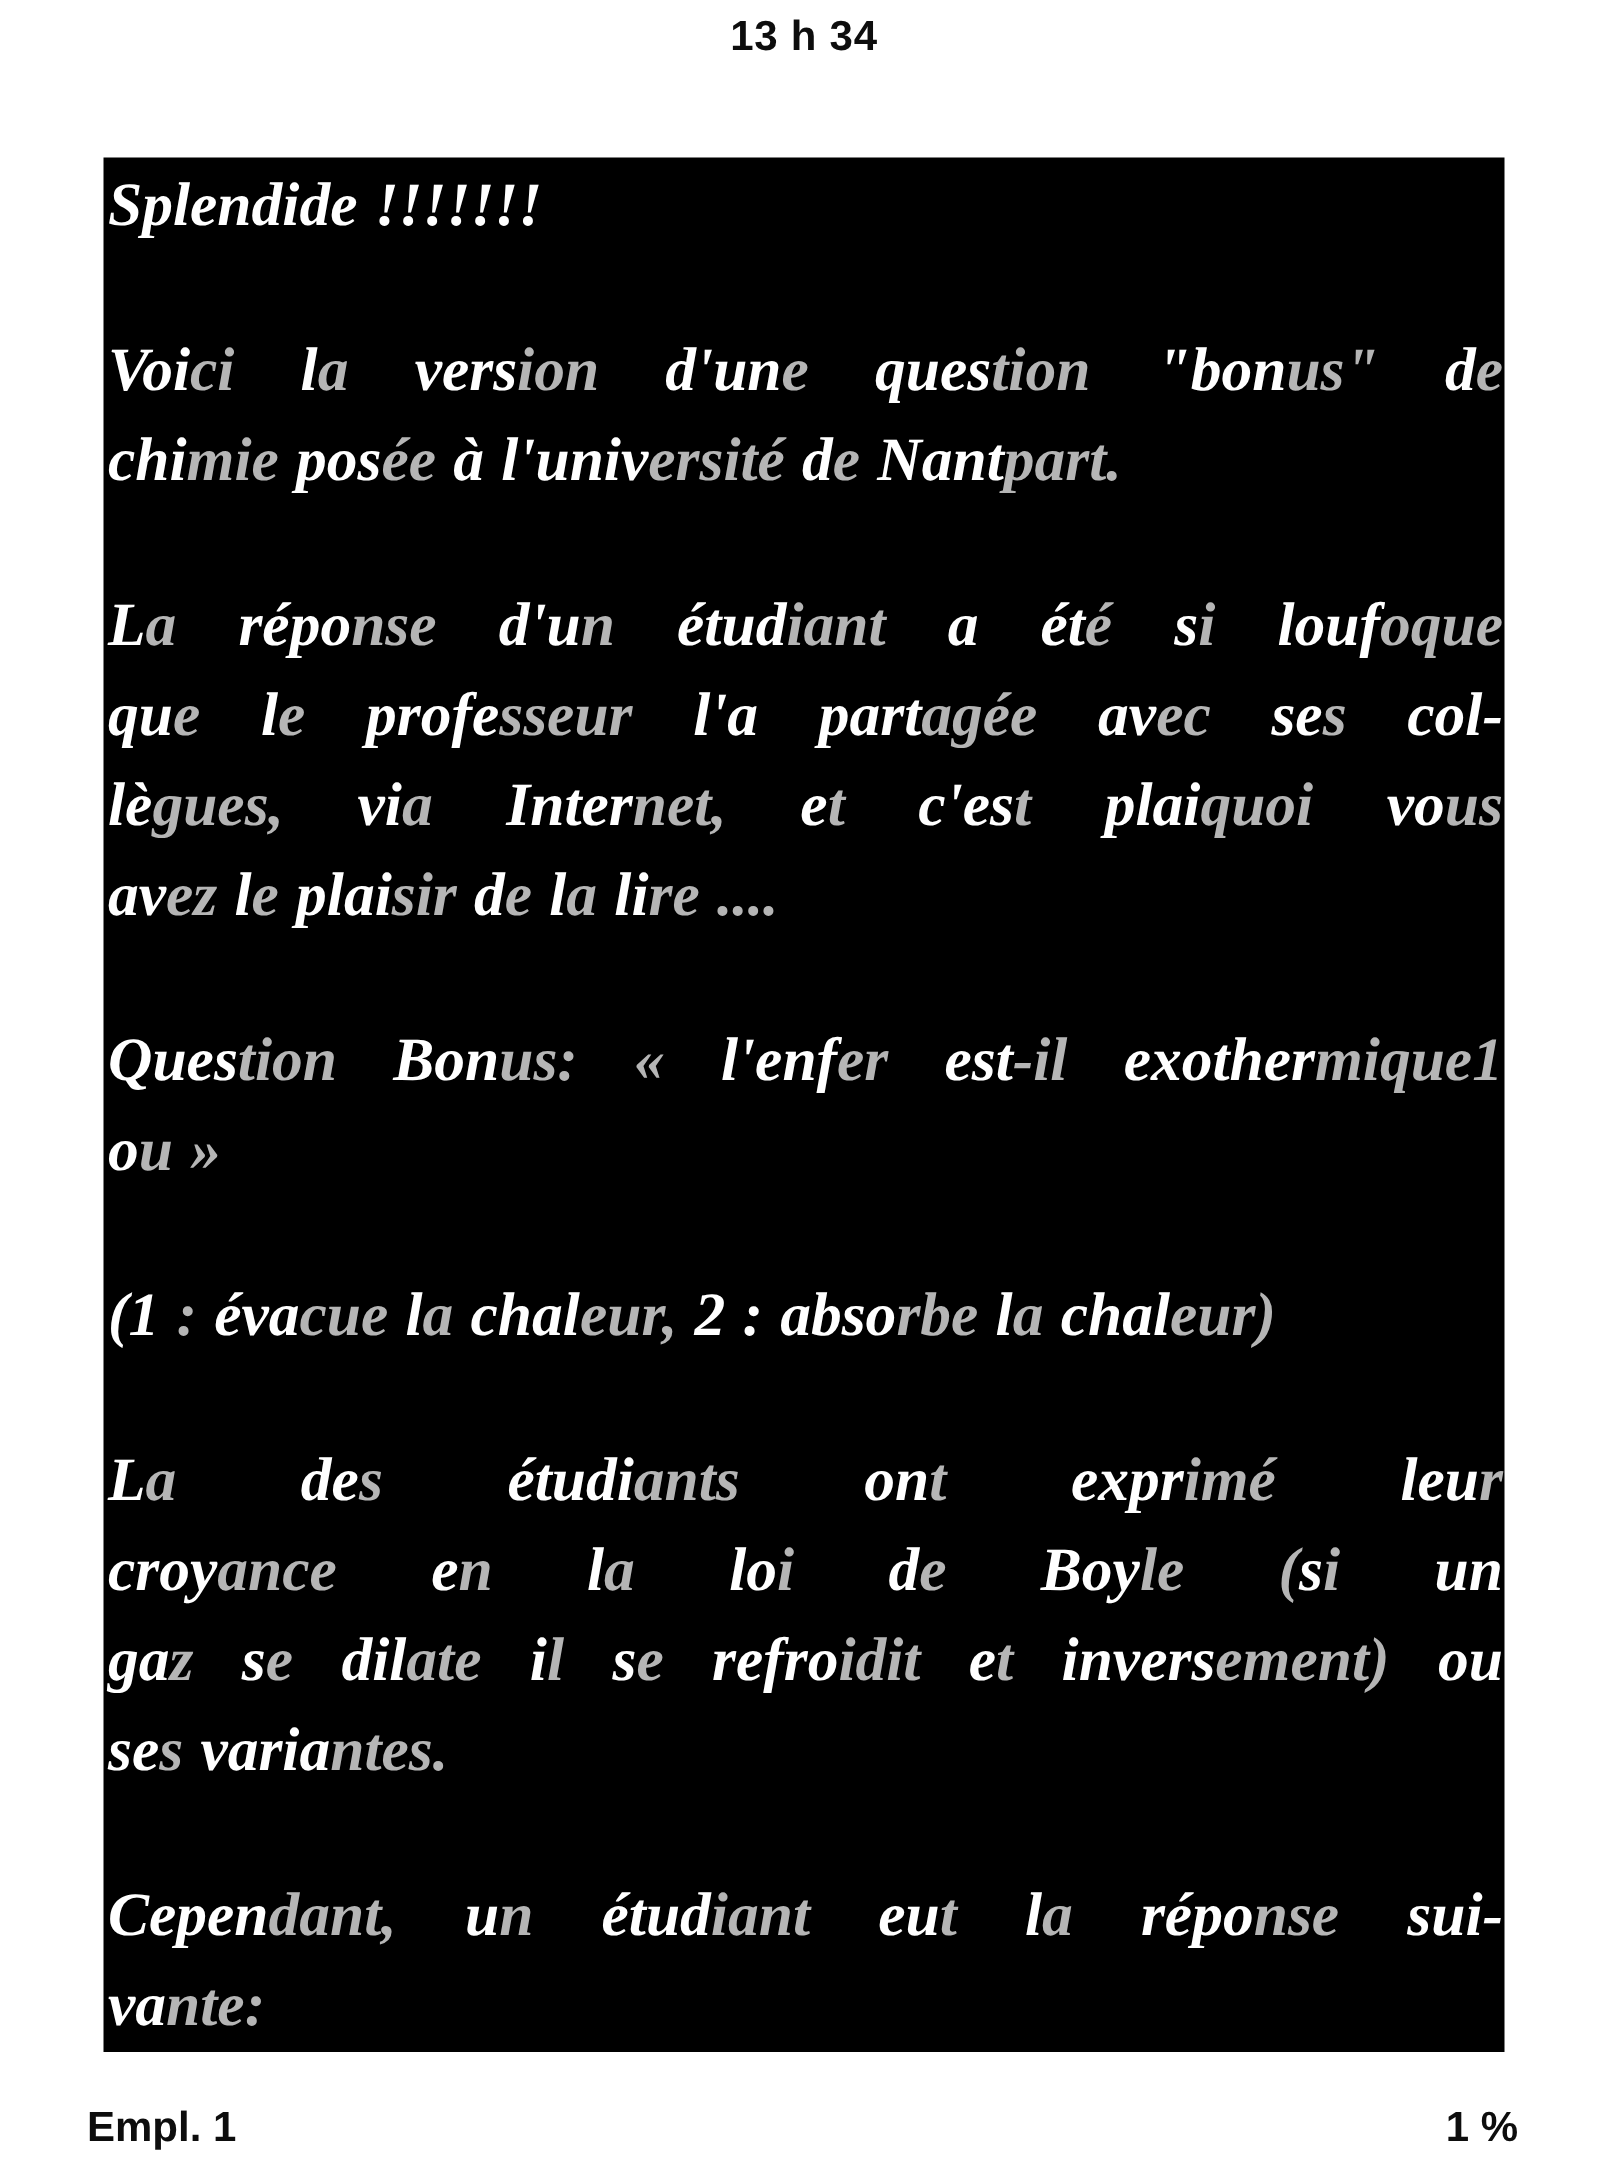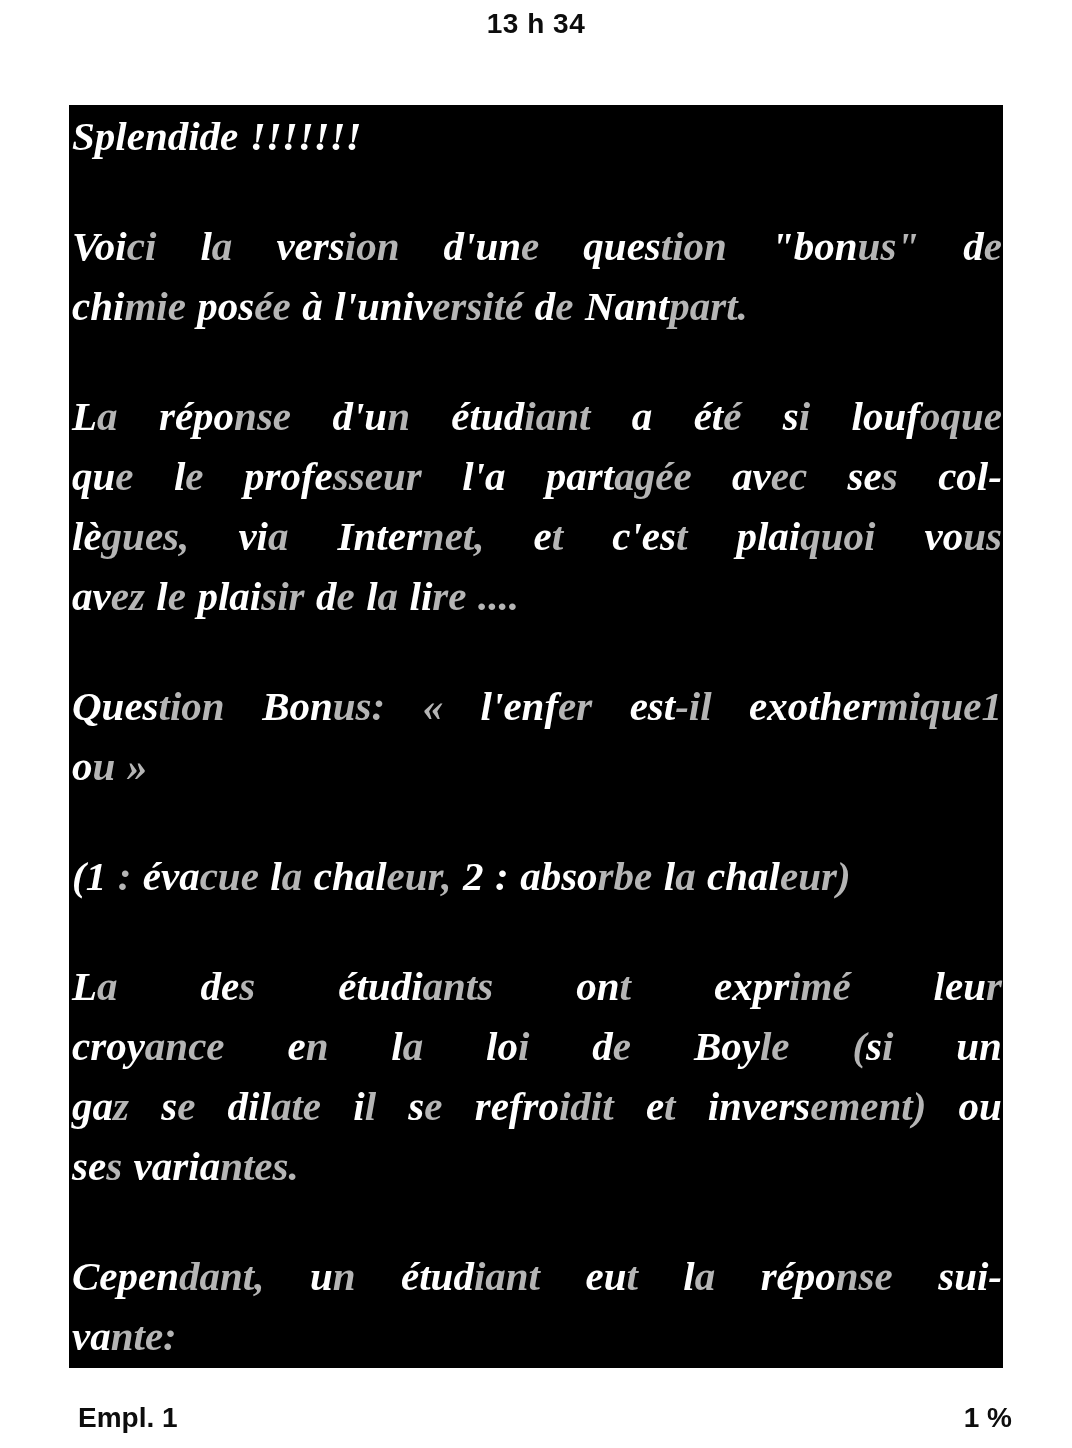--- a/index.html
+++ b/index.html
@@ -54,21 +54,21 @@
   }
   .word{display:inline-block;}
   .w{color:var(--highlight);}
   .g{color:var(--dim);}
   .footer{
     position:absolute; left:0; bottom:14px; width:100%;
     height:34px;
   }
   .footer .loc{
     position:absolute; left:58px; bottom:0;
-    font-size:28px; font-weight:700; color:var(--ui-text);margin-left:20px;
+    font-size:28px; font-weight:700; color:var(--ui-text);
   }
   .footer .pct{
     position:absolute; right:60px; bottom:0;
     font-size:28px; font-weight:700; color:var(--ui-text);
   }
 </style>
 </head>
 <body>
 
 <div class="status-bar">

